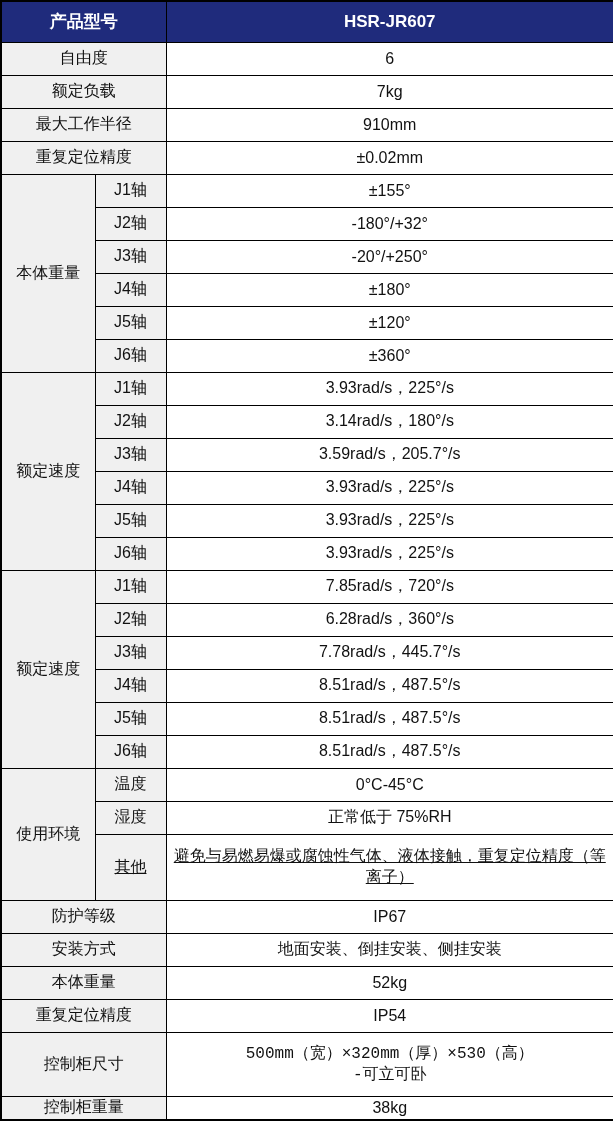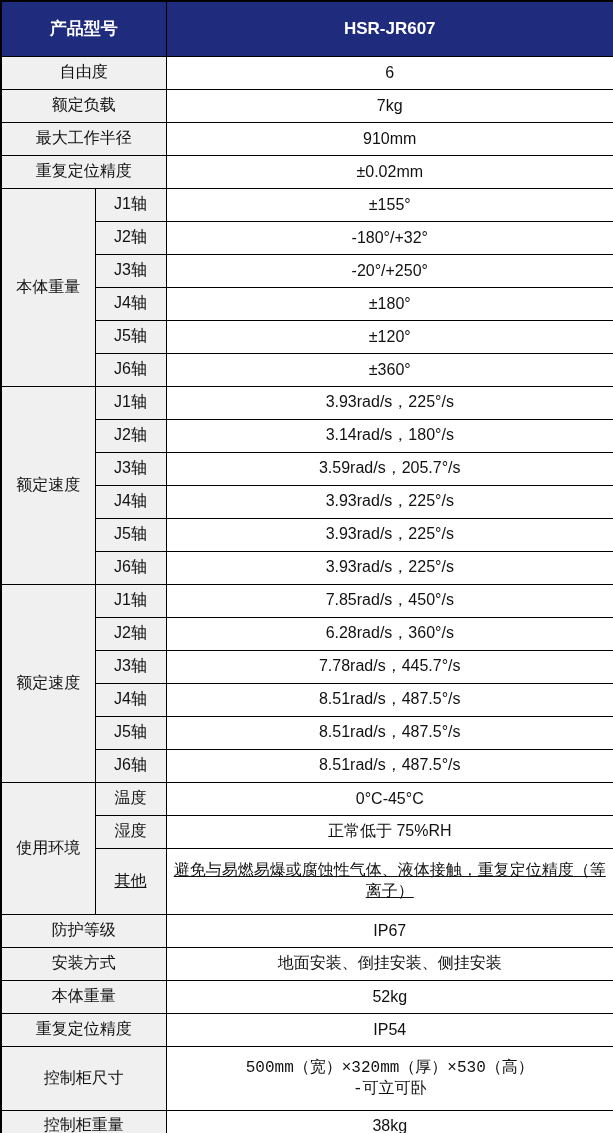--- a/index.html
+++ b/index.html
@@ -26,25 +26,25 @@
     text-align:center;
     vertical-align:middle;
     font-size:16px;
     padding:0 4px;
     overflow:hidden;
     white-space:pre-line;
   }
   col.c-group{width:94px;}
   col.c-sub{width:71px;}
   col.c-value{width:448px;}
-  tr.h-header{height:55px;}
+  tr.h-header{height:41px;}
   tr.h-std{height:33px;}
   tr.h-tall{height:66px;text-decoration:underline;}
   tr.h-dim{height:64px;font-family:Liberation Mono, monospace;}
-  tr.h-last{height:32px;}
+  tr.h-last{height:24px;}
   td.hcell{
     background:var(--header-bg);
     color:var(--header-text);
     font-weight:bold;
     font-size:17px;
   }
   td.lcell,td.gcell,td.scell{
     background:var(--label-bg);
   }
   td.vcell{
@@ -132,21 +132,21 @@
     <td class="vcell">3.93rad/s，225°/s</td>
   </tr>
   <tr class="h-std">
     <td class="scell">J6轴</td>
     <td class="vcell">3.93rad/s，225°/s</td>
   </tr>
 
   <tr class="h-std">
     <td class="gcell" rowspan="6">额定速度</td>
     <td class="scell">J1轴</td>
-    <td class="vcell">7.85rad/s，450°/s</td>
+    <td class="vcell">7.85rad/s，720°/s</td>
   </tr>
   <tr class="h-std">
     <td class="scell">J2轴</td>
     <td class="vcell">6.28rad/s，360°/s</td>
   </tr>
   <tr class="h-std">
     <td class="scell">J3轴</td>
     <td class="vcell">7.78rad/s，445.7°/s</td>
   </tr>
   <tr class="h-std">

